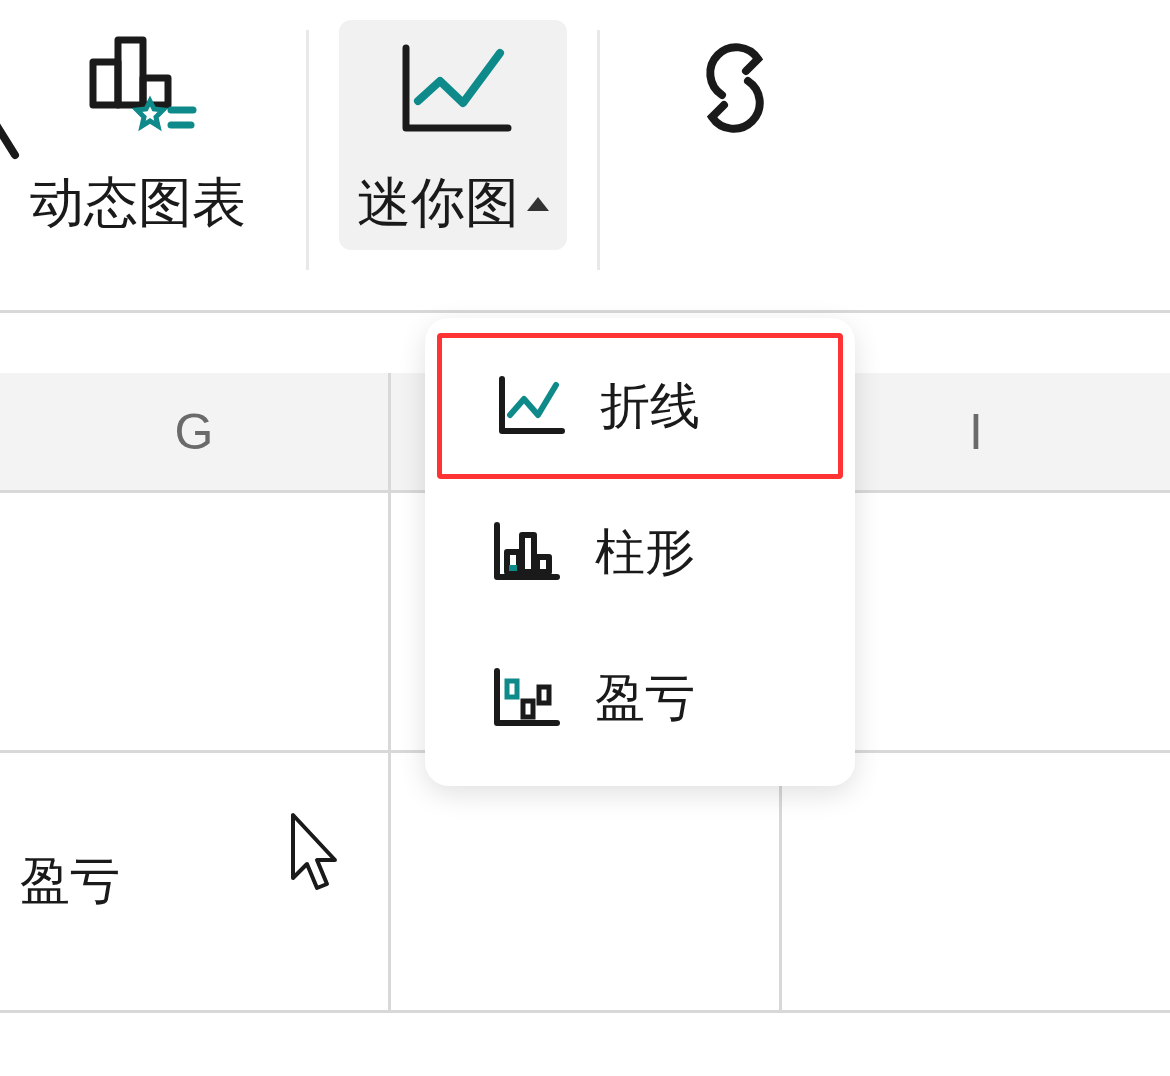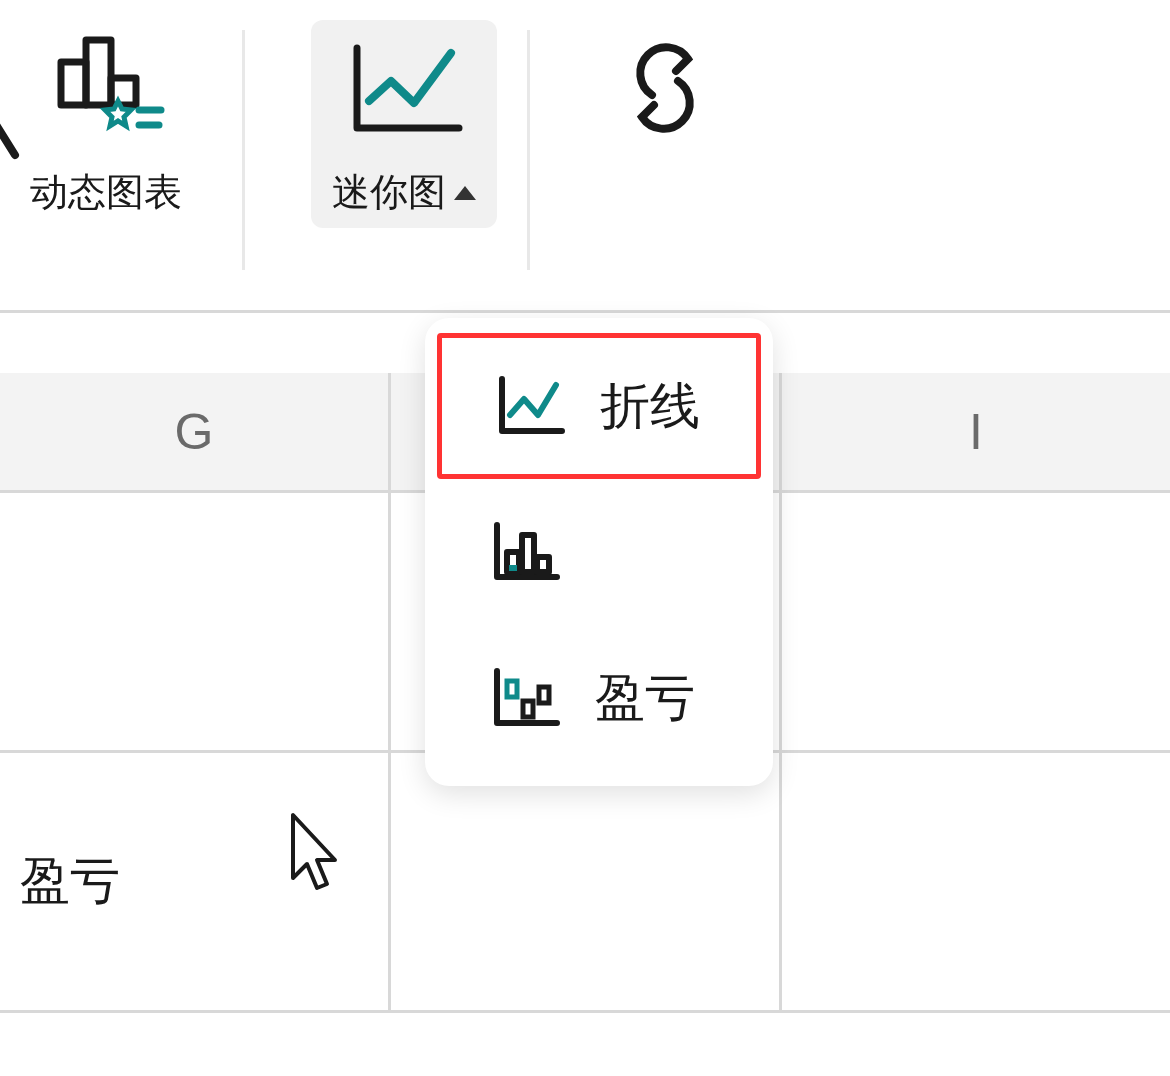--- a/index.html
+++ b/index.html
@@ -28,31 +28,30 @@
       flex-direction: column;
       align-items: center;
       gap: 22px;
       padding: 10px 30px;
       cursor: pointer;
     }
     .toolbar-item.highlighted {
       background: #f1f1f1;
       border-radius: 12px;
       padding: 10px 18px 10px 18px;
-      margin-left: 36px;
     }
     .toolbar-icon {
       width: 150px;
       height: 115px;
       display: flex;
       align-items: center;
       justify-content: center;
     }
     .toolbar-label {
-      font-size: 38px;
+      font-size: 54px;
       color: #1a1a1a;
       font-weight: 500;
       display: flex;
       align-items: center;
       gap: 8px;
     }
     .caret-up {
       width: 0;
       height: 0;
       border-left: 11px solid transparent;
@@ -104,21 +103,21 @@
       color: #1a1a1a;
       border-right: 3px solid #d8d8d8;
     }
     .cell:last-child {
       border-right: none;
     }
     .dropdown {
       position: absolute;
       top: 318px;
       left: 425px;
-      width: 348px;
+      width: 430px;
       background: #ffffff;
       border-radius: 24px;
       box-shadow: 0 8px 28px rgba(0,0,0,0.12);
       padding: 15px 0;
       z-index: 100;
     }
     .dropdown-item {
       display: flex;
       align-items: center;
       gap: 30px;
@@ -250,20 +249,21 @@
       <svg width="80" height="70" viewBox="0 0 80 70">
         <g stroke="#1a1a1a" stroke-width="6" fill="none" stroke-linecap="round" stroke-linejoin="round">
           <path d="M 12 8 L 12 60 L 72 60"></path>
           <path d="M 22 35 L 22 55 L 34 55 L 34 35 Z"></path>
           <path d="M 37 18 L 37 55 L 49 55 L 49 18 Z"></path>
           <path d="M 52 40 L 52 55 L 64 55 L 64 40 Z"></path>
         </g>
         <rect x="24" y="48" width="8" height="6" fill="#0f8a8a"></rect>
       </svg>
     </div>
+    <span>柱形</span>
   </div>
   <div class="dropdown-item">
     <div class="dropdown-icon">
       <svg width="80" height="70" viewBox="0 0 80 70">
         <g stroke="#1a1a1a" stroke-width="6" fill="none" stroke-linecap="round" stroke-linejoin="round">
           <path d="M 12 8 L 12 60 L 72 60"></path>
         </g>
         <rect x="22" y="18" width="10" height="16" fill="none" stroke="#0f8a8a" stroke-width="5"></rect>
         <rect x="38" y="38" width="10" height="16" fill="none" stroke="#1a1a1a" stroke-width="5"></rect>
         <rect x="54" y="24" width="10" height="16" fill="none" stroke="#1a1a1a" stroke-width="5"></rect>

